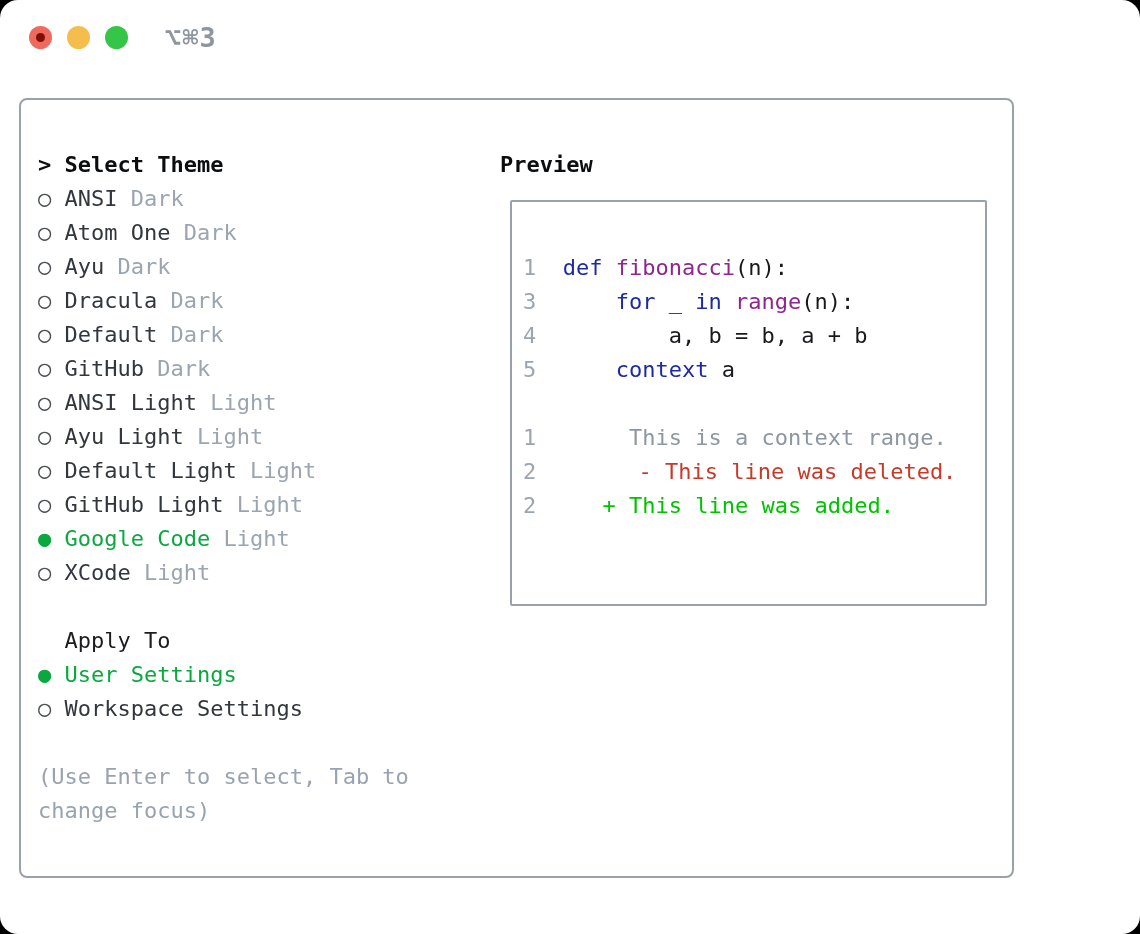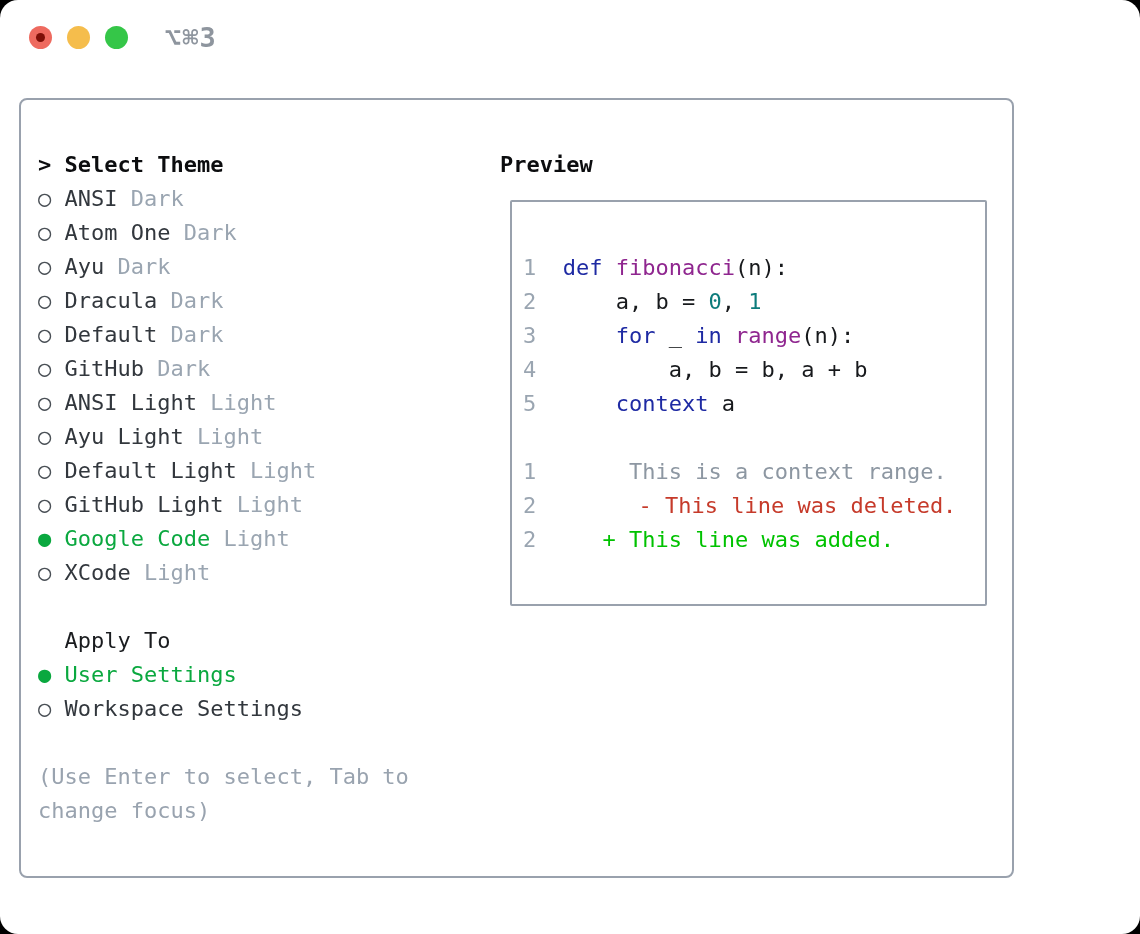--- a/index.html
+++ b/index.html
@@ -98,21 +98,20 @@
           <div class="row theme-row selected"><span class="marker">● </span><span class="tname">User Settings</span></div>
           <div class="row theme-row"><span class="marker">○ </span><span class="tname">Workspace Settings</span></div>
         </div>
       <div class="hint">(Use Enter to select, Tab to change focus)</div>
     </div>
 
     <div class="preview-title">Preview</div>
     <div class="preview-box">
       <div id="code-block">
           <div class="pre-line"><span class="ln">1  </span><span class="kw">def</span><span class="pln"> </span><span class="fn">fibonacci</span><span class="pln">(n):</span></div>
-          <div class="pre-line"><span class="ln">2  </span><span class="pln">    a, b = </span><span class="lit">0</span><span class="pln">, </span><span class="lit">1</span></div>
           <div class="pre-line"><span class="ln">3  </span><span class="pln">    </span><span class="kw">for</span><span class="pln"> _ </span><span class="kw">in</span><span class="pln"> </span><span class="fn">range</span><span class="pln">(n):</span></div>
           <div class="pre-line"><span class="ln">4  </span><span class="pln">        a, b = b, a + b</span></div>
           <div class="pre-line"><span class="ln">5  </span><span class="pln">    </span><span class="kw">context</span><span class="pln"> a</span></div>
         </div>
       <div class="spacer"></div>
       <div id="diff-block">
           <div class="pre-line"><span class="ln">1     </span><span class="ctx">  This is a context range.</span></div>
           <div class="pre-line"><span class="ln">2     </span><span class="del">- This line was deleted.</span></div>
           <div class="pre-line"><span class="ln">2     </span><span class="add">+ This line was added.</span></div>
         </div>

